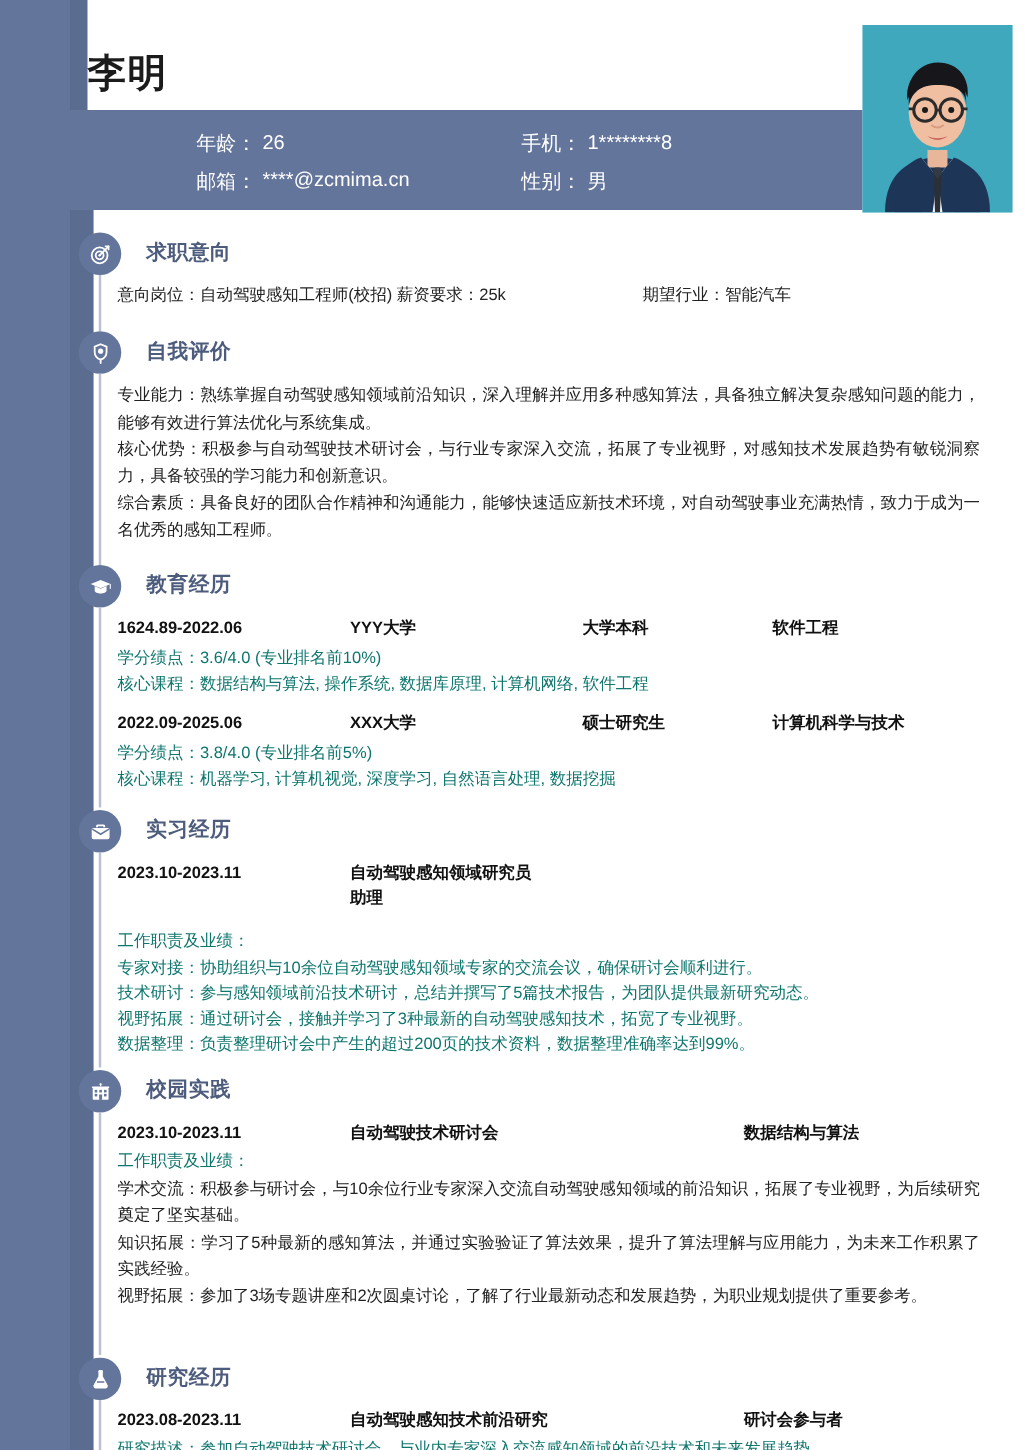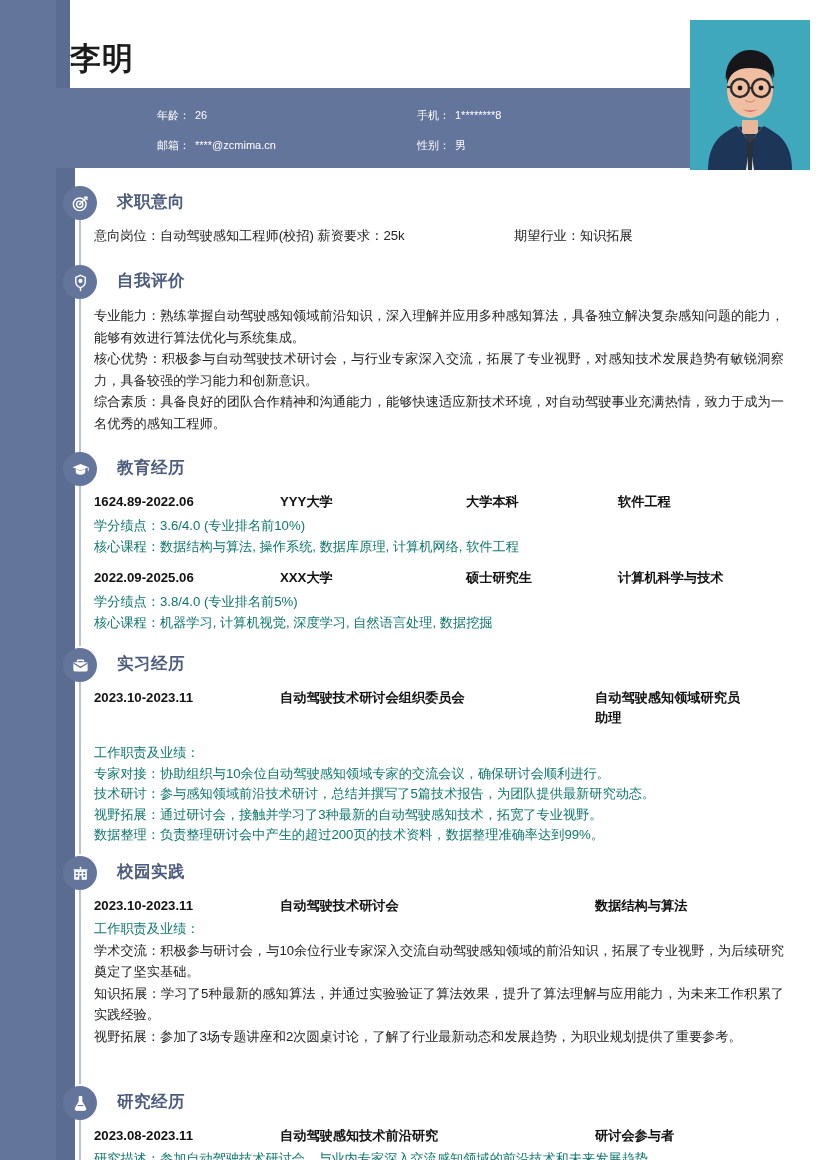--- a/index.html
+++ b/index.html
@@ -62,21 +62,21 @@
     left: 107px; top: 14px;
     width: 520px;
     display: grid;
     grid-template-columns: 260px 260px;
     grid-template-rows: 26px 26px;
     row-gap: 4px;
   }
   .info-cell {
     display: flex;
     align-items: center;
-    font-size: 11px;
+    font-size: 16px;
     color: #ffffff;
     white-space: nowrap;
   }
   .info-label { color: #ffffff; }
   .info-value { color: #ffffff; margin-left: 5px; }
 
   
   .photo {
     position: absolute;
     left: 620px; top: 20px;
@@ -240,21 +240,21 @@
         <circle cx="11" cy="13" r="1.2" fill="#ffffff" stroke="none"></circle>
         <path d="M11 13 L20 4" stroke-linecap="round"></path>
         <path d="M17 4 h3 v3" stroke-linecap="round" stroke-linejoin="round"></path>
       </svg>
     </div>
     <div class="sec-rail" style="height:45px"></div>
     <div class="sec-title">求职意向</div>
     <div class="sec-body">
       <div class="intent-row">
         <span class="intent-a">意向岗位：自动驾驶感知工程师(校招)  薪资要求：25k</span>
-        <span class="intent-b">期望行业：知识拓展</span>
+        <span class="intent-b">期望行业：智能汽车</span>
       </div>
     </div>
   </div>
 
   <div class="section" id="sec-self">
     <div class="sec-icon">
       <svg viewBox="0 0 24 24" fill="none" stroke="#ffffff" stroke-width="1.8">
         <path d="M12 3 L18 5.5 V11 C18 15 15 17.5 12 18.5 C9 17.5 6 15 6 11 V5.5 Z"></path>
         <circle cx="12" cy="10" r="2.6" fill="#ffffff" stroke="none"></circle>
         <path d="M12 18.5 V22" stroke-linecap="round"></path>
@@ -314,21 +314,20 @@
         <path d="M9 4.5 h6 a1.6 1.6 0 0 1 1.6 1.6 V7.4 h-1.9 V6.4 h-5.4 v1 H7.4 V6.1 A1.6 1.6 0 0 1 9 4.5 Z"></path>
         <rect x="3" y="8" width="18" height="11.5" rx="1.8"></rect>
         <path d="M3.6 9.2 L12 14.4 L20.4 9.2" fill="none" stroke="#64759b" stroke-width="1.6"></path>
       </svg>
     </div>
     <div class="sec-rail" style="height:172px"></div>
     <div class="sec-title">实习经历</div>
     <div class="sec-body">
       <div class="row-head2">
         <span class="r2-date">2023.10-2023.11</span>
-        <span class="r2-org">自动驾驶技术研讨会组织委员会</span>
         <span class="r2-role">自动驾驶感知领域研究员助理</span>
       </div>
       <div class="gap-s"></div>
       <div class="line" style="margin-top:10px">工作职责及业绩：</div>
       <div class="line">专家对接：协助组织与10余位自动驾驶感知领域专家的交流会议，确保研讨会顺利进行。</div>
       <div class="line">技术研讨：参与感知领域前沿技术研讨，总结并撰写了5篇技术报告，为团队提供最新研究动态。</div>
       <div class="line">视野拓展：通过研讨会，接触并学习了3种最新的自动驾驶感知技术，拓宽了专业视野。</div>
       <div class="line">数据整理：负责整理研讨会中产生的超过200页的技术资料，数据整理准确率达到99%。</div>
     </div>
   </div>

